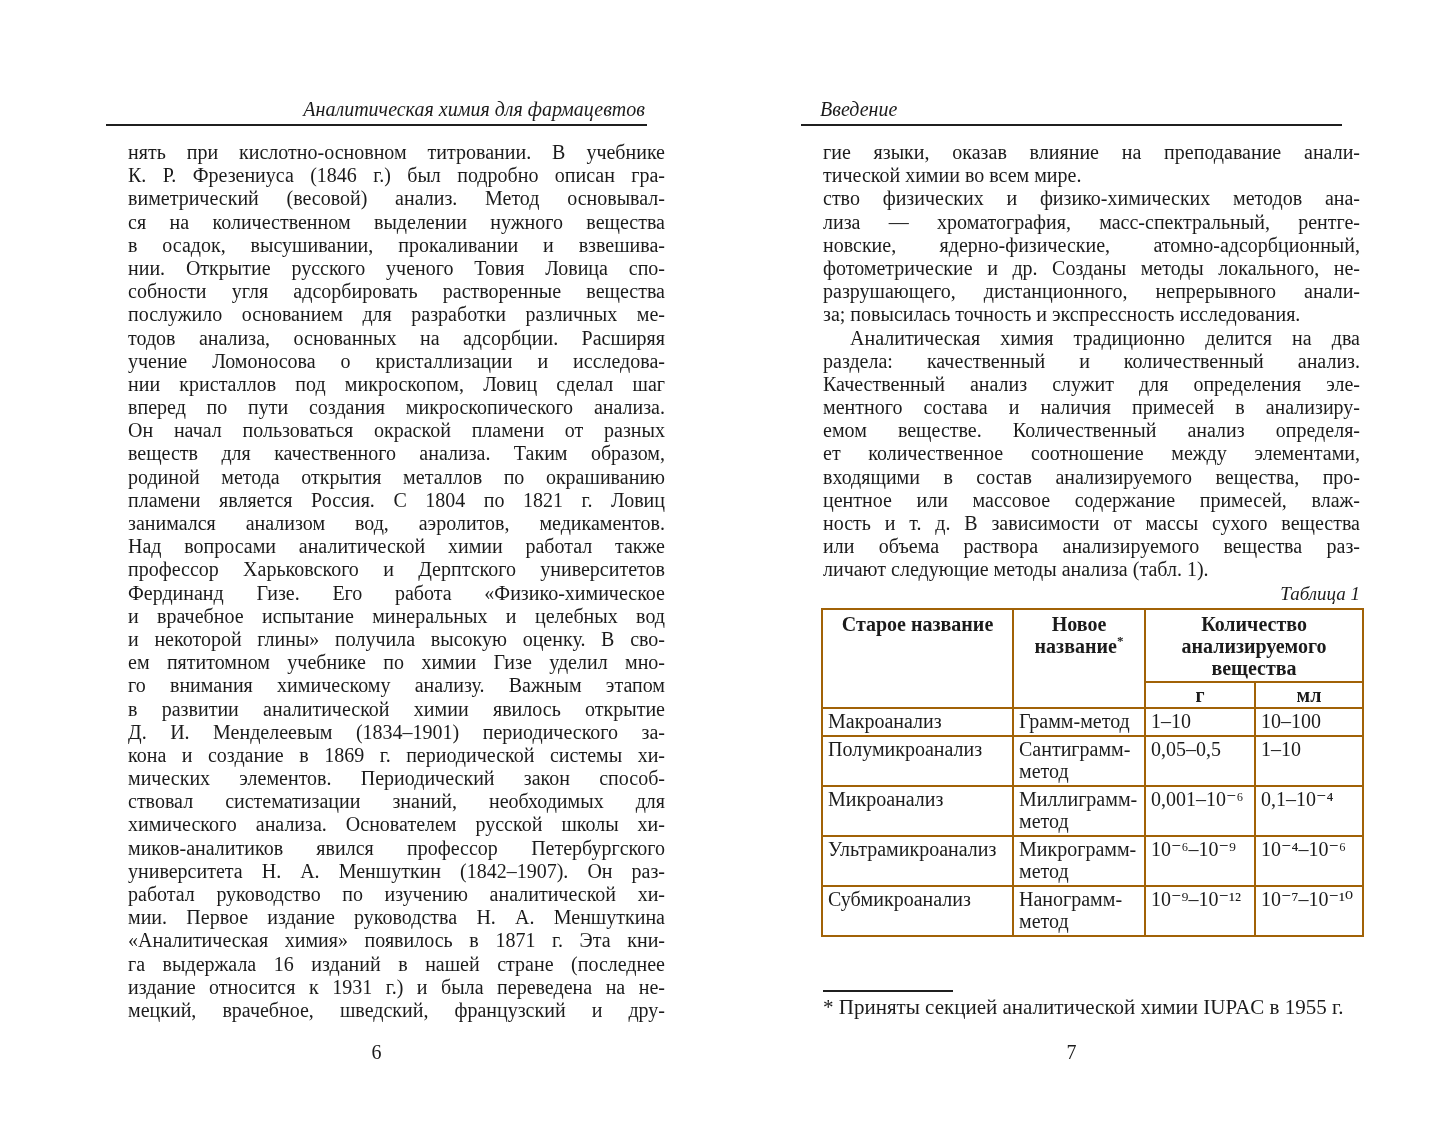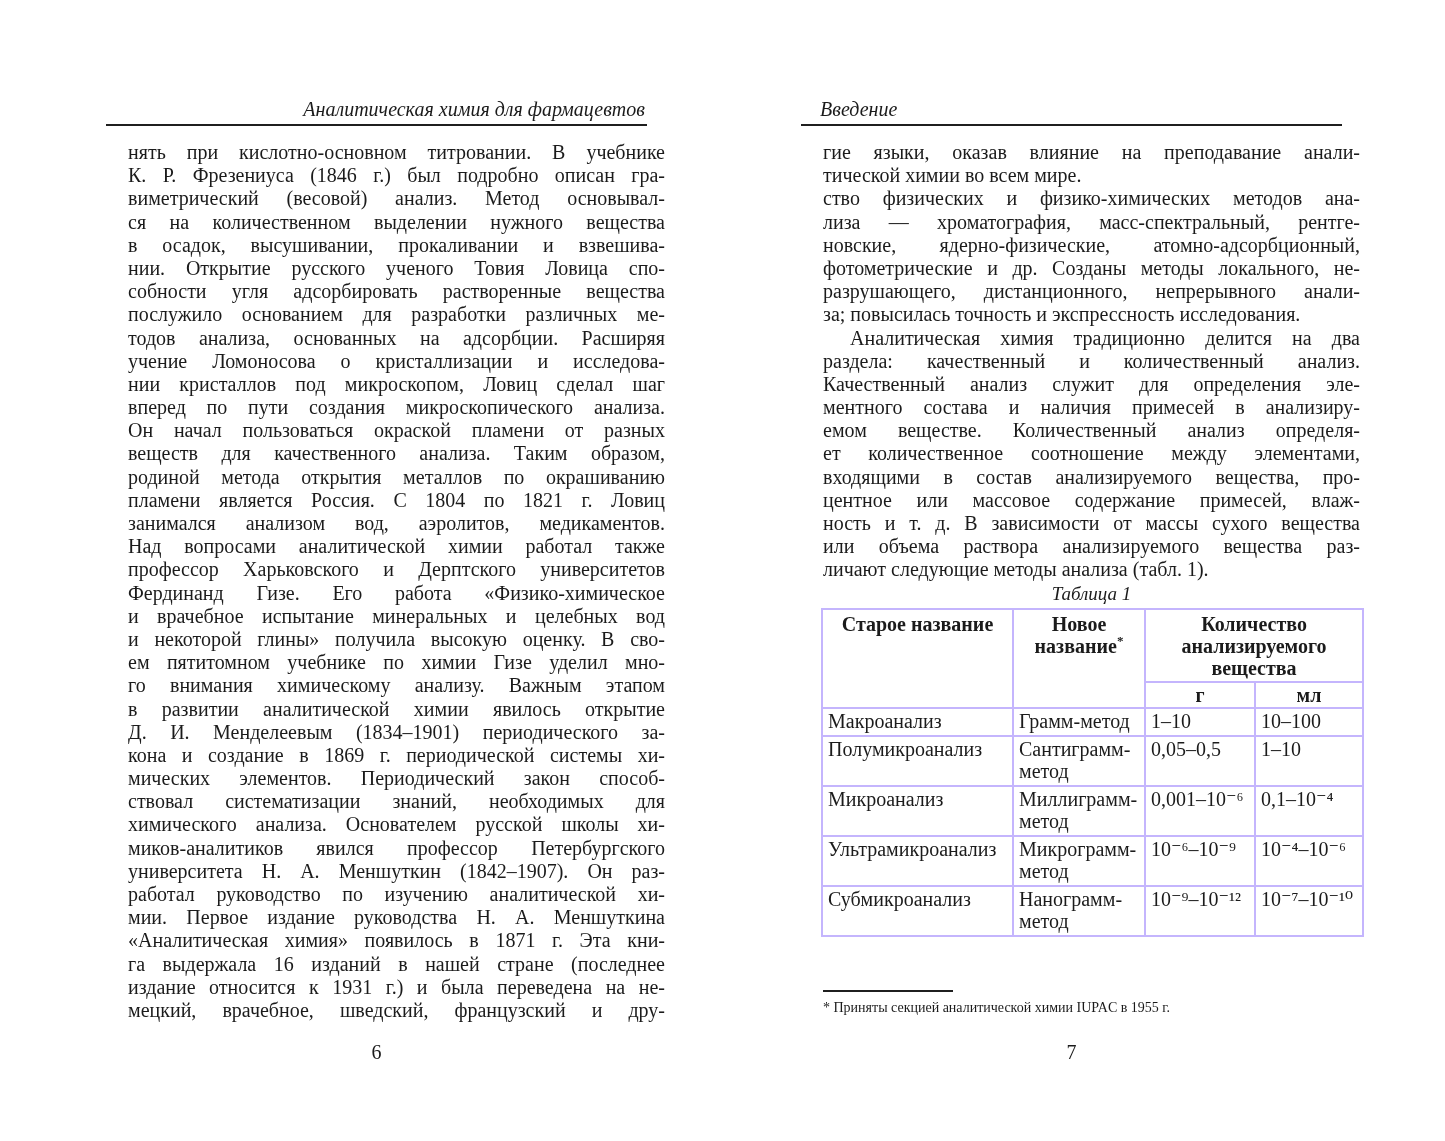--- a/index.html
+++ b/index.html
@@ -32,52 +32,52 @@
   }
   .line.para-end { text-align-last:left; }
   .line.indent   { text-indent:27px; }
 
   .page-number {
     position:absolute; top:1041px; left:0; width:100%;
     text-align:center; font-size:20px;
   }
 
   .table-caption {
-    margin-top:1px; text-align:center; font-style:italic; font-size:19px;
+    margin-top:1px; text-align:right; font-style:italic; font-size:19px;
     line-height:22px;
   }
   table.methods {
     border-collapse:collapse; table-layout:fixed;
     width:541px; margin-top:3px; margin-left:-2px;
   }
   table.methods col.c1 { width:191px; }
   table.methods col.c2 { width:132px; }
   table.methods col.c3 { width:110px; }
   table.methods col.c4 { width:108px; }
   table.methods th, table.methods td {
-    border:2px solid #c4b5fd;
+    border:2px solid #a16207;
     font-size:20px; line-height:22px;
     overflow:hidden;
   }
   table.methods th {
     font-weight:bold; text-align:center; vertical-align:top;
     padding:3px 2px 2px;
   }
   table.methods th.sub { padding:1px 2px; }
   table.methods td {
     text-align:left; vertical-align:top;
     padding:1px 2px 3px 5px;
   }
   table.methods sup { font-size:13px; line-height:0; }
 
   .footnote-rule {
     width:130px; border-top:2px solid #1f1f1f; height:0;
     margin:53px 0 5px 0;
   }
-  .footnote-text { font-size:14px; line-height:21px; }
+  .footnote-text { font-size:21px; line-height:21px; }
 </style>
 </head>
 <body>
 
 <div>
 
   <section class="page page-left">
     <div class="running-head align-right">Аналитическая химия для фармацевтов</div>
     <div class="head-rule"></div>
 

